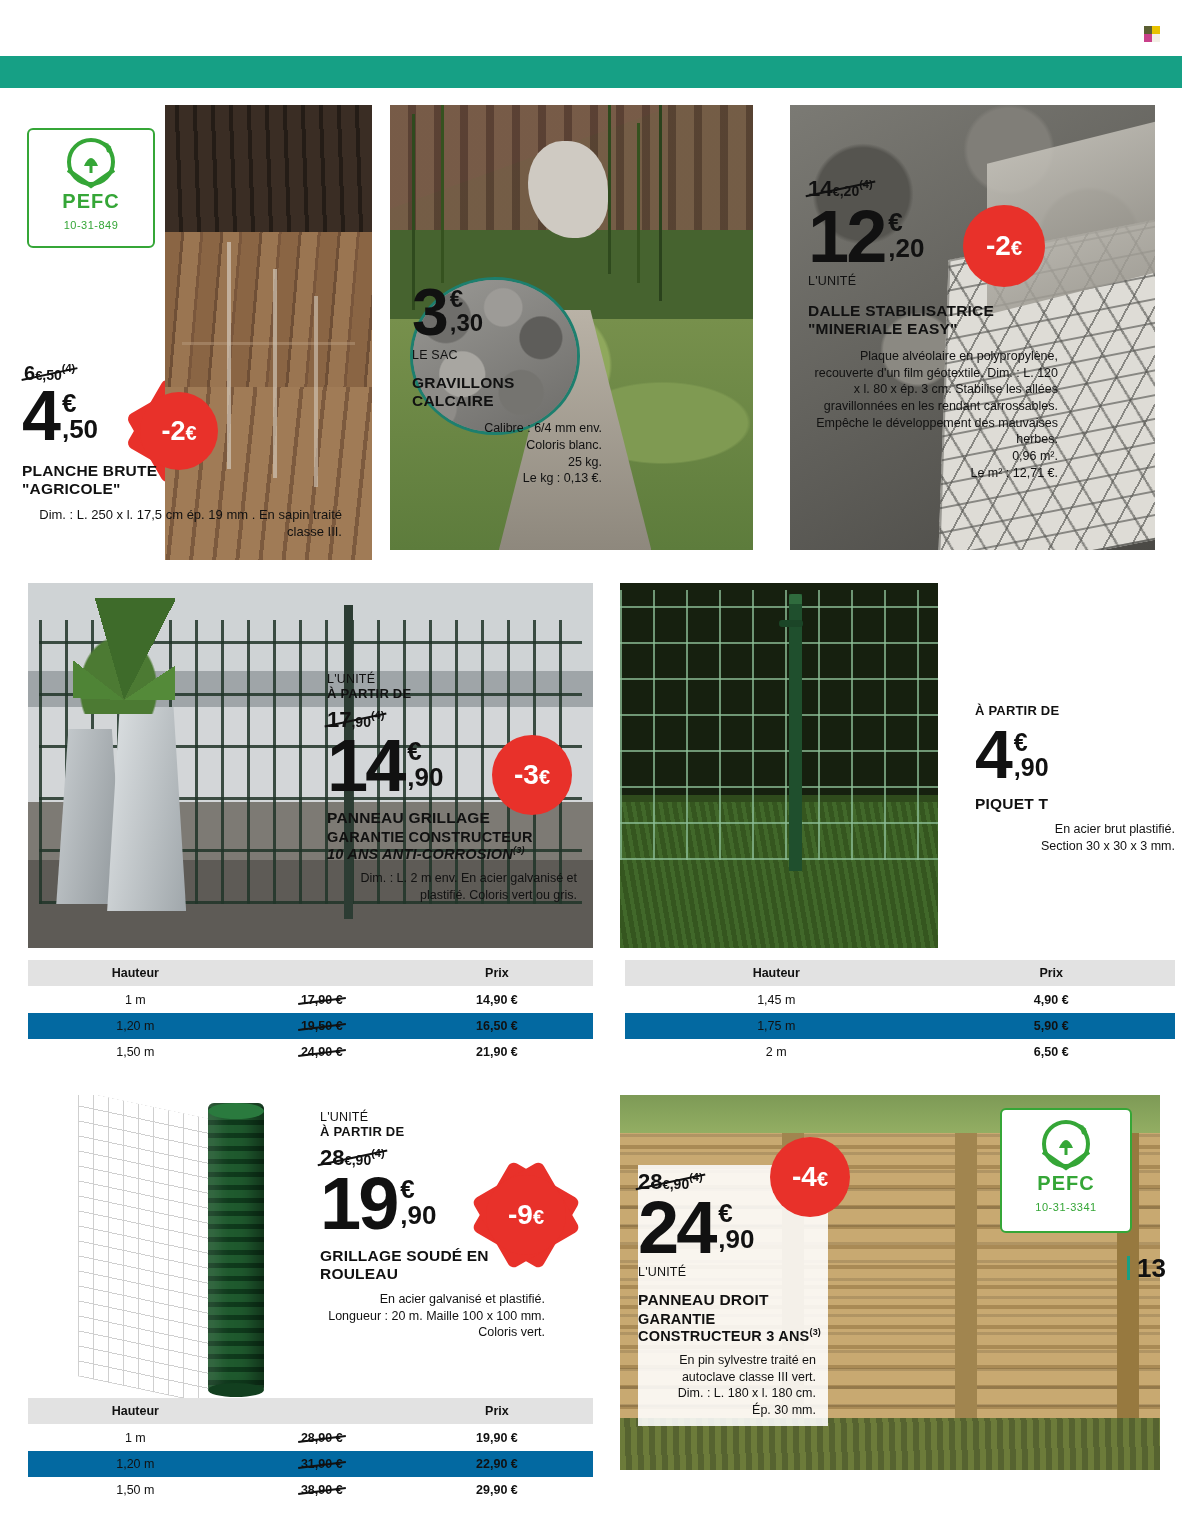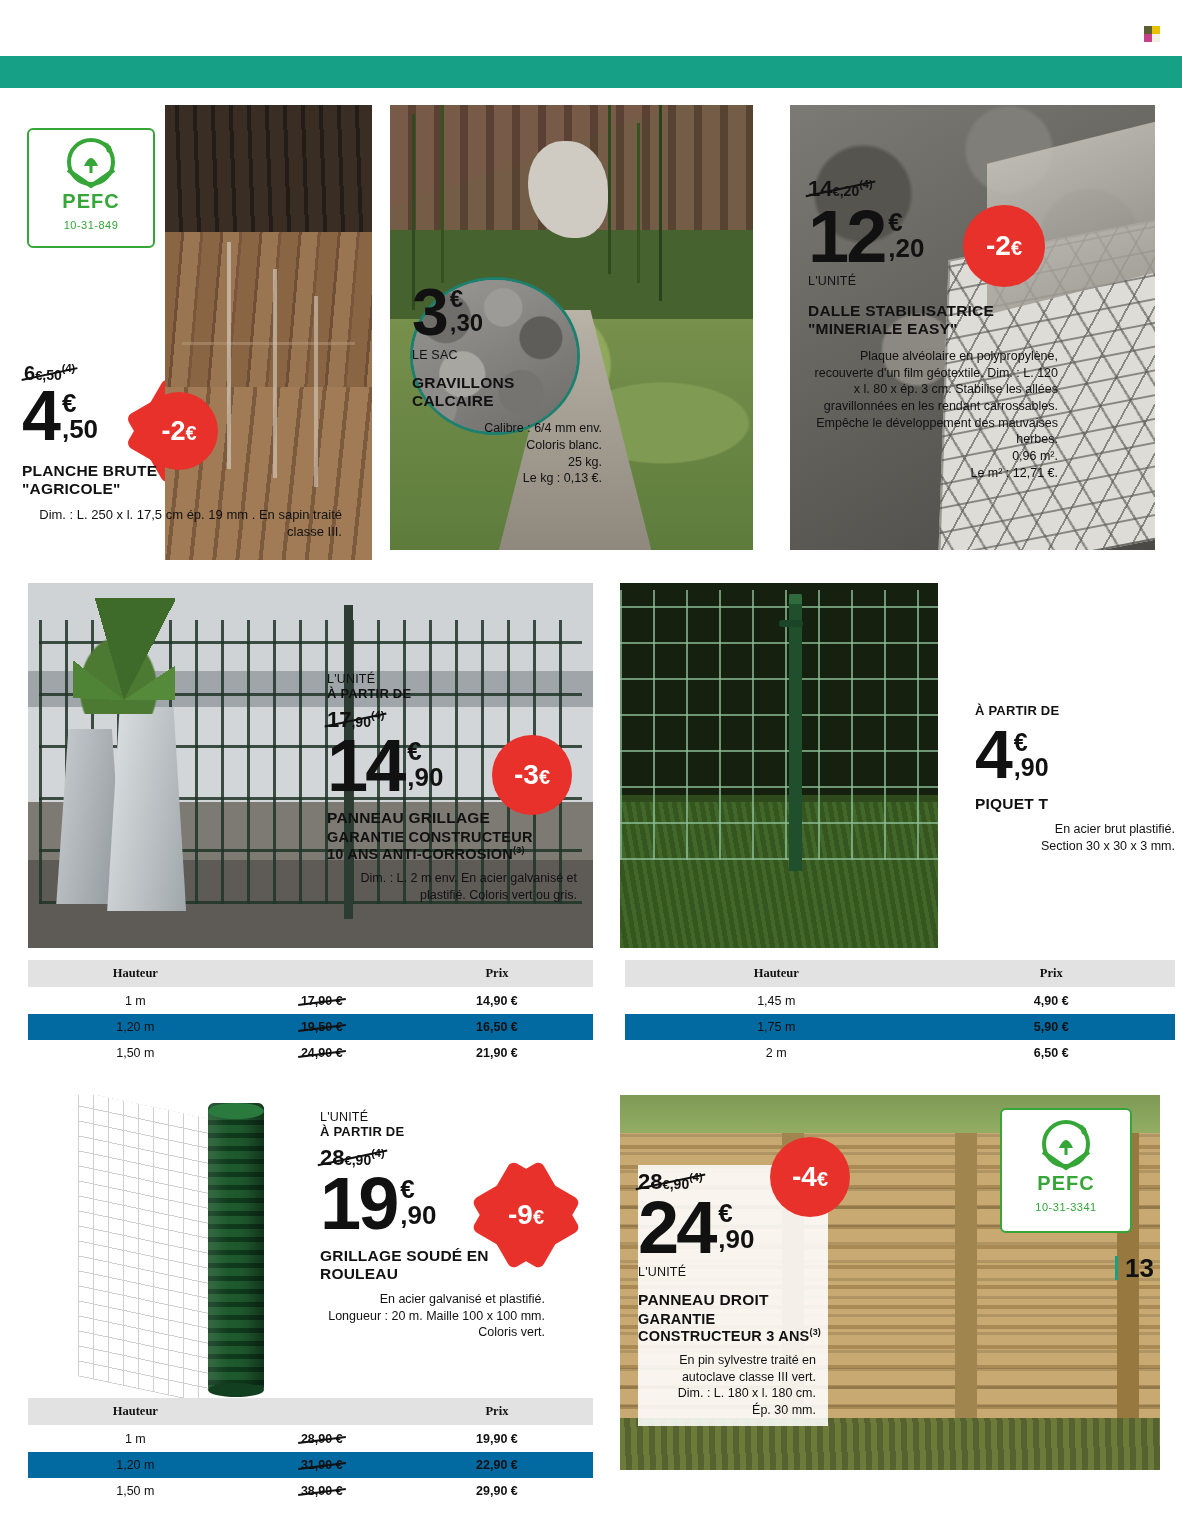--- a/index.html
+++ b/index.html
@@ -75,35 +75,34 @@
   .burst::after { transform:rotate(60deg); }
   .burst span { position:relative; z-index:2; }
 
   
   table.pricetable {
     position:absolute; border-collapse:collapse; font-size:12.5px; color:#111;
   }
   table.pricetable th {
     background:#e2e2e2; font-weight:bold; padding:6px 16px; text-align:center;
     border-bottom:1px solid #fff;
-    font-family:Liberation Serif, serif;
   }
   table.pricetable td { padding:6px 0; text-align:center; }
   table.pricetable tr.alt td { background:#0369a1; }
   table.pricetable td.old { position:relative; color:#111; }
   table.pricetable td.old span { position:relative; display:inline-block; font-weight:bold;}
   table.pricetable td.old span::after {
     content:""; position:absolute; left:-3px; right:-3px; top:52%;
     height:2px; background:#111; transform:rotate(-7deg);
   }
   table.pricetable td.new { font-weight:bold; }
 
   
   .pagenum {
-    position:absolute; right:28px; bottom:28px; font-size:26px; font-weight:bold;
+    position:absolute; right:16px; bottom:28px; font-size:26px; font-weight:bold;
     color:#111;
     padding-left:12px;
   }
   .pagenum .bar { display:inline-block; width:3px; height:24px; background:#16a085;
     vertical-align:-3px; margin-right:7px; }
 </style>
 </head>
 <body>
 
 <div class="page">
@@ -289,21 +288,21 @@
     </div>
     <div class="big-price" style="margin-top:2px;">
       <div class="int" style="font-size:74px;">14</div>
       <div class="right" style="margin-left:4px;margin-top:6px;">
         <div class="cur" style="font-size:26px;">€</div>
         <div class="dec" style="font-size:26px;margin-top:4px;">,90</div>
       </div>
     </div>
     <div class="prod-title" style="font-size:15.5px;margin-top:12px;">PANNEAU GRILLAGE</div>
     <div class="prod-title" style="font-size:14.5px;margin-top:2px;">GARANTIE CONSTRUCTEUR</div>
-    <div class="prod-title" style="font-size:14.5px;">
+    <div class="prod-title" style="font-size:14.5px;font-style:italic;">
       <span>10 ANS ANTI-CORROSION</span><sup style="font-size:9px">(3)</sup>
     </div>
     <div class="prod-desc" style="font-size:12.5px;margin-top:8px;width:250px;">Dim. : L. 2 m env. En acier galvanisé et plastifié. Coloris vert ou gris.</div>
   </div>
 
   <div class="burst" style="left:492px; top:735px; width:80px; height:80px; font-size:28px;">
     <span><span>-3</span><span style="font-size:20px">€</span></span>
   </div>
 
   <table class="pricetable" style="left:28px; top:960px; width:565px;">

